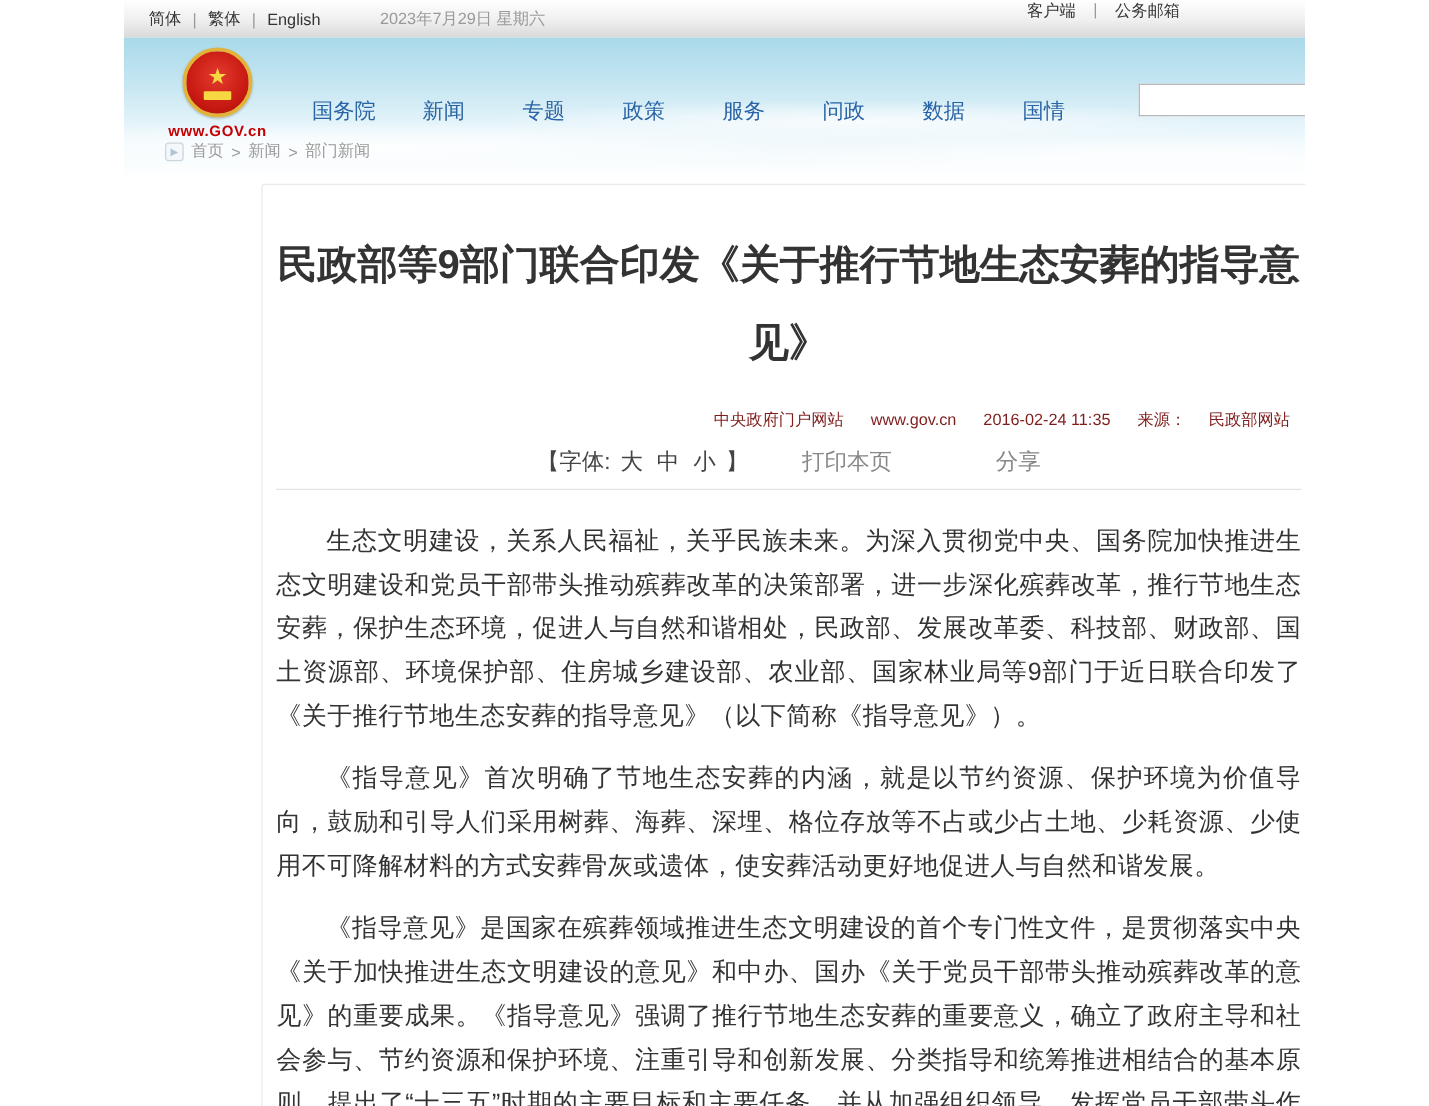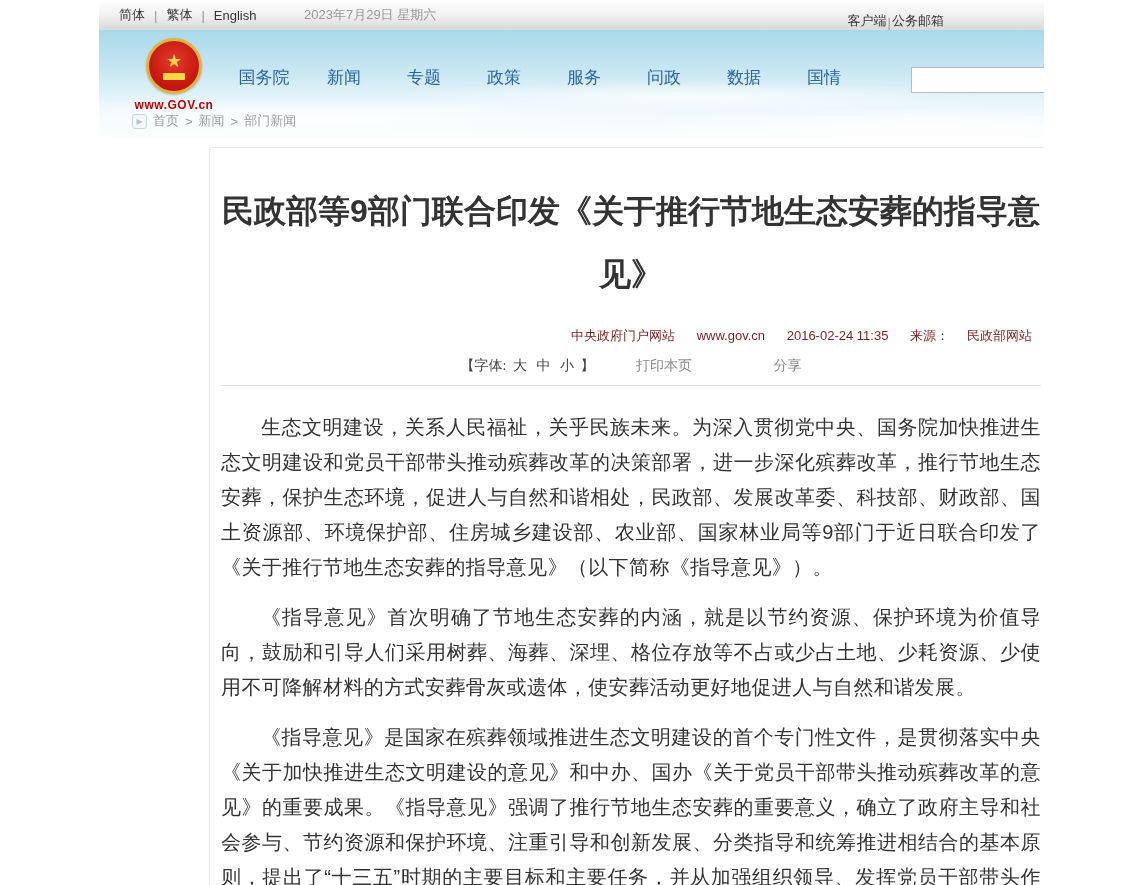--- a/index.html
+++ b/index.html
@@ -6,40 +6,40 @@
   body{font-family:"Liberation Sans","DejaVu Sans",sans-serif;color:#333;}
   .page{position:relative;width:945px;height:885px;overflow:hidden;background:#fff;margin:0 auto;}
 
   
   .topbar{position:absolute;left:0;top:0;width:100%;height:30px;
     background:linear-gradient(180deg,#ffffff 0%,#efefef 55%,#d9d9d9 100%);
     border-bottom:1px solid #eaeaea;font-size:13px;}
   .topbar-left{position:absolute;left:20px;top:0;height:30px;display:flex;align-items:center;gap:9px;color:#333;}
   .topbar-left .sep, .topbar-right .sep{color:#999;}
   .topbar-date{position:absolute;left:205px;top:0;height:30px;display:flex;align-items:center;color:#999;}
-  .topbar-right{position:absolute;right:100px;top:0;height:30px;display:flex;align-items:flex-end;gap:1px;color:#333;}
+  .topbar-right{position:absolute;right:100px;top:0;height:30px;display:flex;align-items:flex-start;gap:14px;color:#333;}
   .toplink{cursor:pointer;}
 
   
   .header{position:absolute;left:0;top:30px;width:100%;height:112px;
     background:
       radial-gradient(60% 28px at 22% 78%, rgba(255,255,255,.9), rgba(255,255,255,0) 70%),
       radial-gradient(45% 24px at 62% 60%, rgba(255,255,255,.75), rgba(255,255,255,0) 70%),
       radial-gradient(50% 26px at 88% 85%, rgba(255,255,255,.8), rgba(255,255,255,0) 70%),
       linear-gradient(180deg,#a9d9e9 0%,#c6e6f2 34%,#e9f6fb 66%,#ffffff 100%);}
   .logo{position:absolute;left:30px;top:8px;width:90px;text-align:center;cursor:pointer;}
   .emblem{width:50px;height:50px;margin:0 auto;border-radius:50%;
     background:radial-gradient(circle at 50% 40%, #e33b2e 0%, #c81a12 60%, #a80f09 100%);
     border:3px solid #e2b33b;box-shadow:0 1px 2px rgba(0,0,0,.25);
     display:flex;align-items:center;justify-content:center;flex-direction:column;}
   .emblem .star{color:#f7d842;font-size:18px;line-height:18px;}
   .emblem .gate{width:22px;height:7px;background:#f7d842;border-radius:1px;margin-top:3px;}
   .logo-text{margin-top:4px;color:#c40000;font-weight:bold;font-size:12px;letter-spacing:.5px;}
 
-  .nav{position:absolute;left:125px;top:36px;display:flex;list-style:none;margin:0;padding:0;}
+  .nav{position:absolute;left:125px;top:36px;display:flex;list-style:none;margin:11px;padding:0;}
   .nav li{width:80px;text-align:center;font-size:17px;color:#2a64a5;cursor:pointer;}
 
   .search{position:absolute;left:812px;top:37px;display:flex;height:26px;}
   .search input{width:157px;height:24px;border:1px solid #b9b9b9;border-right:none;outline:none;
     padding:0 6px;font-size:13px;background:#fff;}
   .search .btn{width:68px;height:26px;border:1px solid #9e0d0d;box-sizing:border-box;cursor:pointer;
     background:linear-gradient(180deg,#dc2a1c 0%,#c41312 55%,#ad0d0d 100%);
     display:flex;align-items:center;justify-content:center;}
 
   .crumb{position:absolute;left:33px;top:82px;display:flex;align-items:center;gap:6px;
@@ -49,21 +49,21 @@
   .crumb a{color:#9b9b9b;text-decoration:none;cursor:pointer;}
 
   
   .content-box{position:absolute;left:110px;top:147px;width:920px;height:758px;
     background:#fff;border:1px solid #e9e9e9;border-radius:3px;}
   .article{width:820px;margin-left:11px;}
   .art-title{margin-top:32px;font-size:32px;line-height:63px;font-weight:bold;color:#333;
     text-align:center;}
   .art-meta{margin-top:1px;text-align:right;font-size:13px;color:#7f1d1d;}
   .art-meta span{margin:0 9px;}
-  .art-tools{margin-top:12px;text-align:center;font-size:14px;color:#555;font-family:Liberation Serif, serif;}
+  .art-tools{margin-top:12px;text-align:center;font-size:18px;color:#555;}
   .art-tools .fontset{color:#444;}
   .art-tools .fsz{margin:0 3px;cursor:pointer;}
   .art-tools .tool{color:#888;margin-left:38px;cursor:pointer;}
   .art-tools .tool.share{margin-left:78px;}
   .art-hr{border:none;border-top:1px solid #e3e3e3;margin:10px 0 0;}
   .art-body{margin-top:24px;}
   .art-body p{margin:0 0 15px;font-size:20px;line-height:35px;color:#333;
     text-align:justify;text-indent:2em;letter-spacing:.4px;}
 
   

